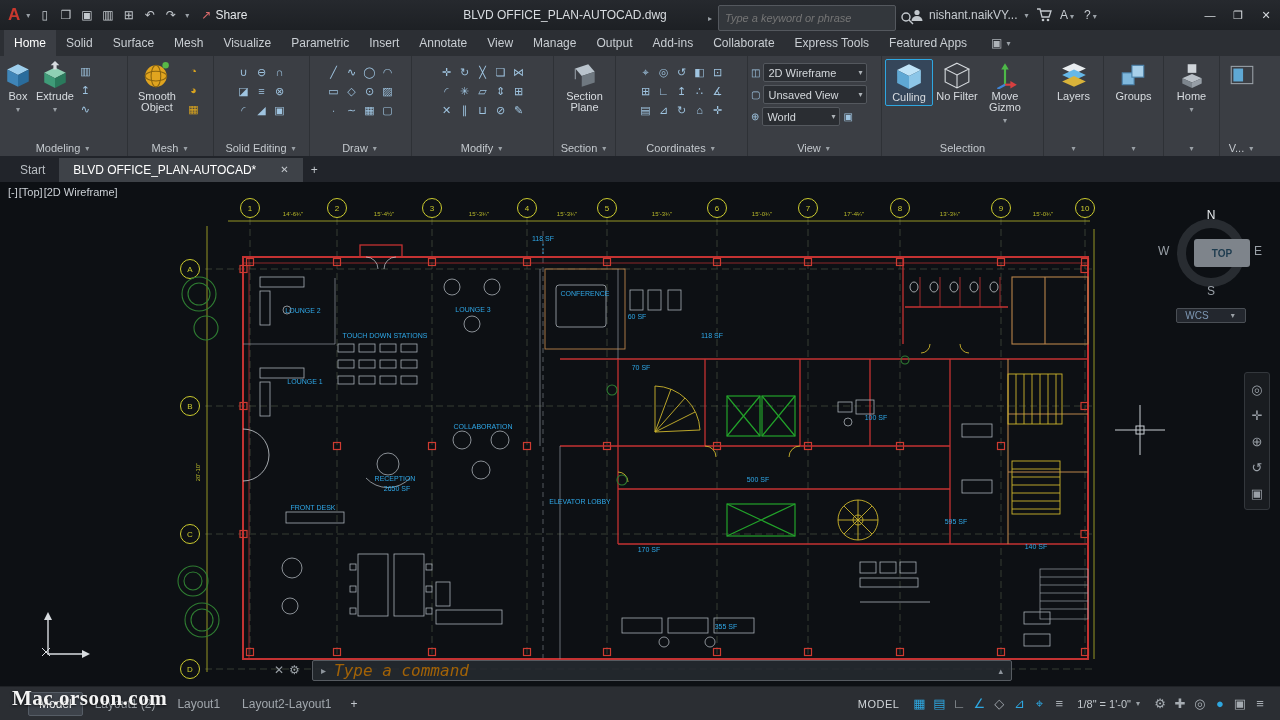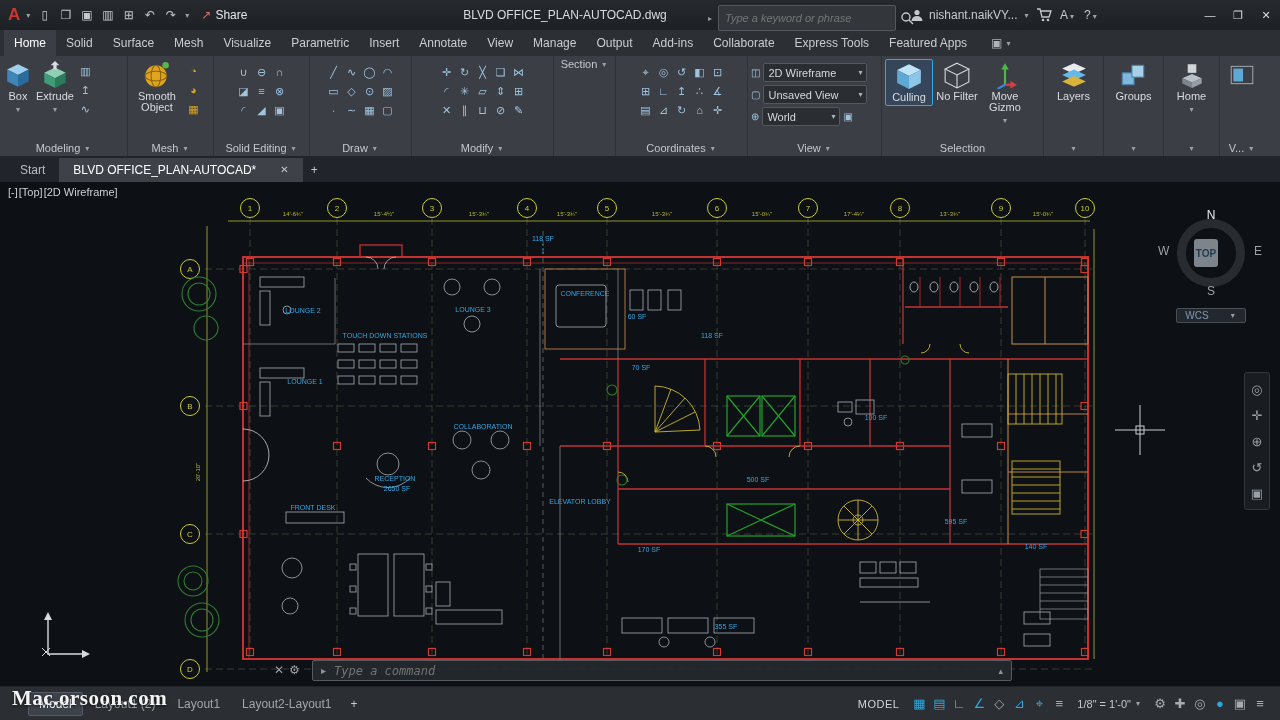--- a/index.html
+++ b/index.html
@@ -55,33 +55,33 @@
 .ftab .closex{font-size:10px;color:#c3c8cd;}
 .ftab-plus{padding:0 8px;line-height:24px;color:#c3c8cd;}
 
 
 .viewport{flex:1;position:relative;background:#0d1014;overflow:hidden;}
 .drawing{position:absolute;inset:0;width:100%;height:100%;}
 .vp-label{position:absolute;left:8px;top:4px;color:#ccd1d6;font-size:11px;display:flex;gap:1px;z-index:5;}
 .viewcube{position:absolute;right:24px;top:30px;width:90px;display:flex;flex-direction:column;align-items:center;z-index:5;}
 .vc-ring{position:relative;width:82px;height:82px;}
 .vc-circle{position:absolute;left:7px;top:7px;width:68px;height:68px;border-radius:50%;border:9px solid rgba(110,118,126,.28);}
-.vc-top{position:absolute;left:24px;top:27px;width:24px;height:28px;background:#7e848b;border-radius:3px;color:#1d3b4e;font-weight:bold;font-size:10px;display:flex;align-items:center;justify-content:center;}
+.vc-top{position:absolute;left:24px;top:27px;width:56px;height:28px;background:#7e848b;border-radius:3px;color:#1d3b4e;font-weight:bold;font-size:10px;display:flex;align-items:center;justify-content:center;}
 .vc-n{position:absolute;left:0;right:0;top:-4px;text-align:center;color:#e8ecef;font-size:12px;}
 .vc-s{position:absolute;left:0;right:0;bottom:-4px;text-align:center;color:#9aa1a8;font-size:12px;}
 .vc-w{position:absolute;left:-12px;top:32px;color:#9aa1a8;font-size:12px;}
 .vc-e{position:absolute;right:-10px;top:32px;color:#9aa1a8;font-size:12px;}
 .vc-wcs{margin-top:14px;background:rgba(40,44,50,.85);border:1px solid #4a4f55;border-radius:2px;color:#7e98b4;font-size:10px;padding:1px 8px;display:inline-flex;align-items:center;gap:20px;}
 .navbar{position:absolute;right:10px;top:190px;width:26px;background:rgba(30,33,38,.72);border:1px solid #33373c;border-radius:3px;display:flex;flex-direction:column;align-items:center;padding:3px 0;z-index:5;}
 .navbar .ricon{width:22px;height:26px;color:#9aa0a7;font-size:13px;}
 .cmd-side{position:absolute;left:274px;top:481px;display:flex;gap:5px;z-index:6;}
 .cmd-side span{color:#9aa0a6;font-size:12px;}
 .cmdbar{position:absolute;left:312px;top:478px;width:700px;height:21px;background:rgba(38,42,48,.88);border:1px solid #565b61;border-radius:2px;display:flex;align-items:center;padding:0 8px;gap:8px;z-index:6;}
 .cmd-prompt-ic{color:#8e959c;font-size:10px;}
-.cmd-text{color:#737373;font-size:12px;font-style:italic;font-family:"DejaVu Sans Mono",monospace;flex:1;}
+.cmd-text{color:#a16207;font-size:16px;font-style:italic;font-family:"DejaVu Sans Mono",monospace;flex:1;}
 .cmd-collapse{color:#8e959c;font-size:9px;}
 
 
 .bottombar{flex:0 0 34px;background:#2b2e33;border-top:1px solid #1f2226;display:flex;align-items:center;padding:0 10px;font-size:12px;}
 .ltabs{display:flex;align-items:center;gap:2px;margin-left:18px;}
 .ltab{padding:0 10px;line-height:24px;color:#a0a6ac;white-space:nowrap;}
 .ltab.active{background:#3d424a;color:#fff;border:1px solid #565d66;border-radius:2px;line-height:22px;}
 .ltab-plus{padding:0 7px;color:#c3c8cd;}
 .status{margin-left:auto;display:flex;align-items:center;gap:4px;}
 .status .model-lbl{color:#d0d4d8;font-size:11px;margin-right:6px;letter-spacing:.5px;}
@@ -308,20 +308,30 @@
             </span>
       </span>
         </div>
       <div class="panel-label">
           <span>Modify</span>
           <span class="caret">▾</span>
         </div>
     </div>
 
     <div class="panel" style="width:62px">
+      <div class="panel-content" style="justify-content:center">
+        <span class="bigbtn" style="width:52px">
+          <svg viewBox="0 0 26 26">
+              <polygon points="4,7 16,3 22,10 10,14" fill="#b9c3cc"></polygon>
+              <polygon points="10,14 22,10 22,20 10,24" fill="#6f7880"></polygon>
+              <line x1="4" y1="7" x2="4" y2="17" stroke="#949ca4"></line>
+            </svg>
+          <span>Section Plane</span>
+        </span>
+      </div>
       <div class="panel-label">
           <span>Section</span>
           <span class="caret">▾</span>
         </div>
     </div>
 
     <div class="panel" style="width:132px">
       <div class="panel-content">
           <span class="icon-rows" style="margin:0 auto">
         <span class="icon-row">

